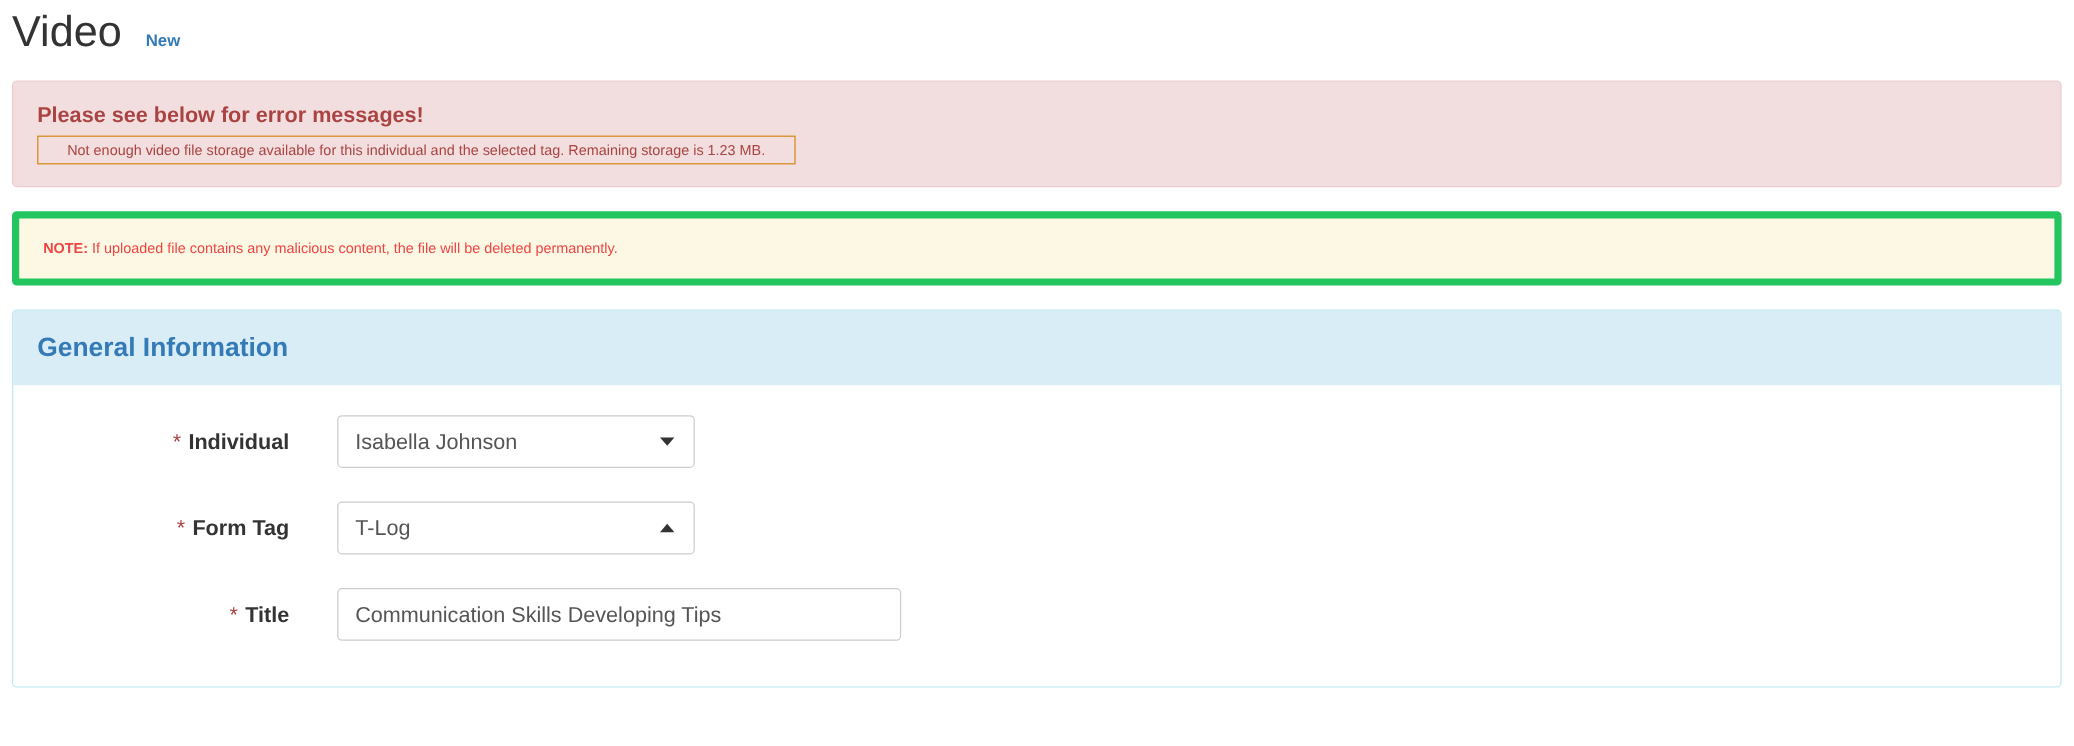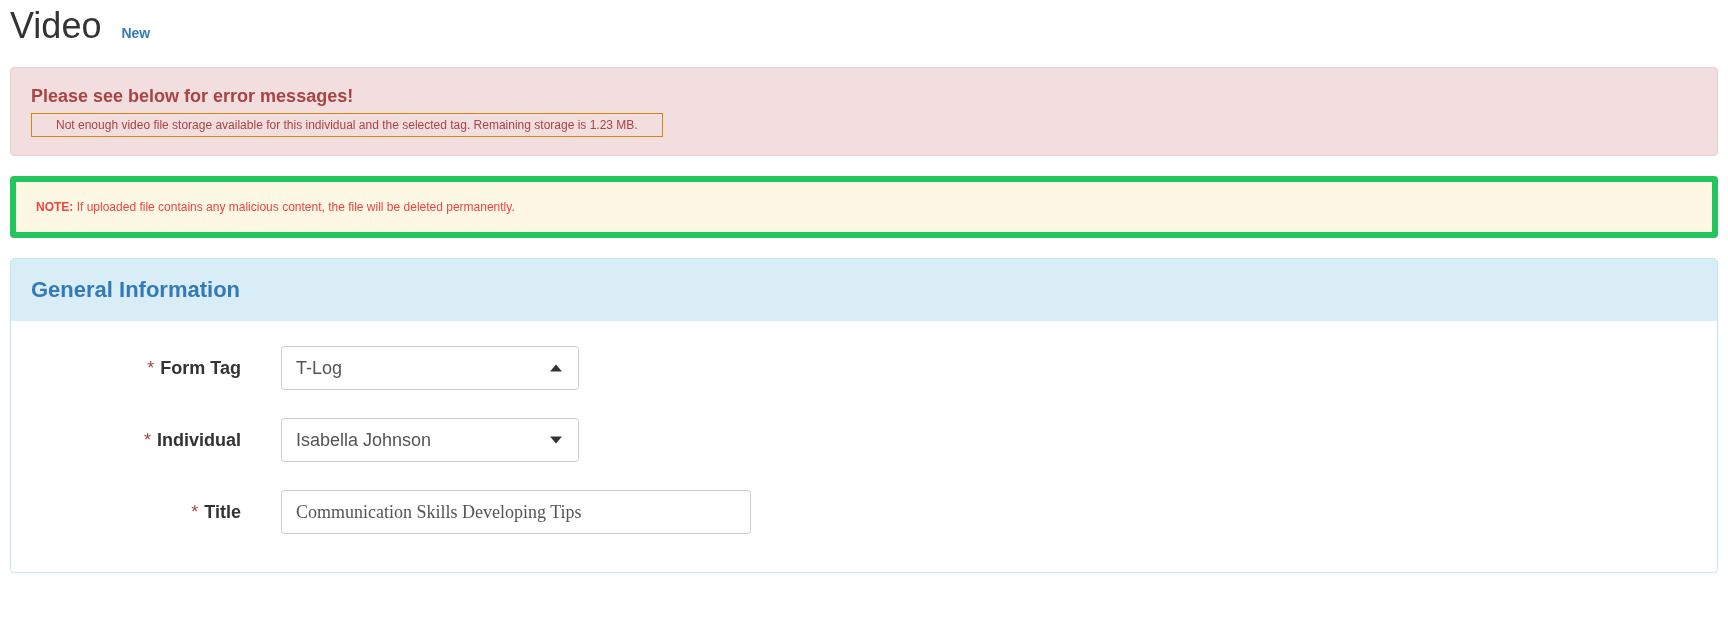--- a/index.html
+++ b/index.html
@@ -133,21 +133,20 @@
     .text-input {
       width: 470px;
       height: 44px;
       border: 1px solid #ccc;
       border-radius: 4px;
       background: #fff;
       padding: 0 14px;
       font-size: 18px;
       color: #555;
       outline: none;
-      font-family: Liberation Serif, serif;
     }
   </style>
 </head>
 <body>
 
 <div class="page-header">
   <h1 class="page-title">Video</h1>
   <span class="page-subtitle">New</span>
 </div>
 
@@ -161,44 +160,44 @@
 </div>
 
 <div class="panel">
   <div class="panel-header">
     <div class="panel-title">General Information</div>
   </div>
   <div class="panel-body">
 
     <div class="form-row">
       <div class="form-label-col">
+        <span class="required-mark">*</span><span>Individual</span>
+      </div>
+      <div class="form-control-col">
+        <div class="select-box">
+          <span>Isabella Johnson</span>
+          <span class="caret caret-down"></span>
+        </div>
+      </div>
+    </div>
+
+    <div class="form-row">
+      <div class="form-label-col">
         <span class="required-mark">*</span><span>Form Tag</span>
       </div>
       <div class="form-control-col">
         <div class="select-box">
           <span>T-Log</span>
           <span class="caret caret-up"></span>
         </div>
       </div>
     </div>
 
     <div class="form-row">
       <div class="form-label-col">
-        <span class="required-mark">*</span><span>Individual</span>
-      </div>
-      <div class="form-control-col">
-        <div class="select-box">
-          <span>Isabella Johnson</span>
-          <span class="caret caret-down"></span>
-        </div>
-      </div>
-    </div>
-
-    <div class="form-row">
-      <div class="form-label-col">
         <span class="required-mark">*</span><span>Title</span>
       </div>
       <div class="form-control-col">
         <input type="text" class="text-input" value="Communication Skills Developing Tips" style="">
       </div>
     </div>
 
   </div>
 </div>
 

